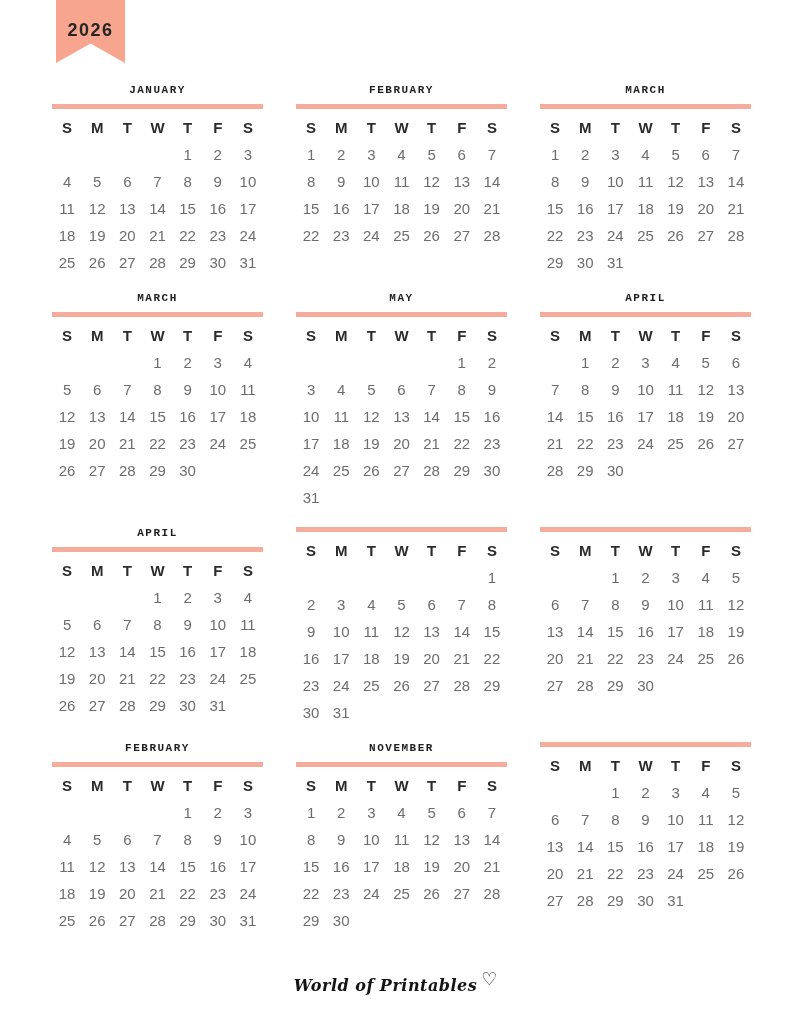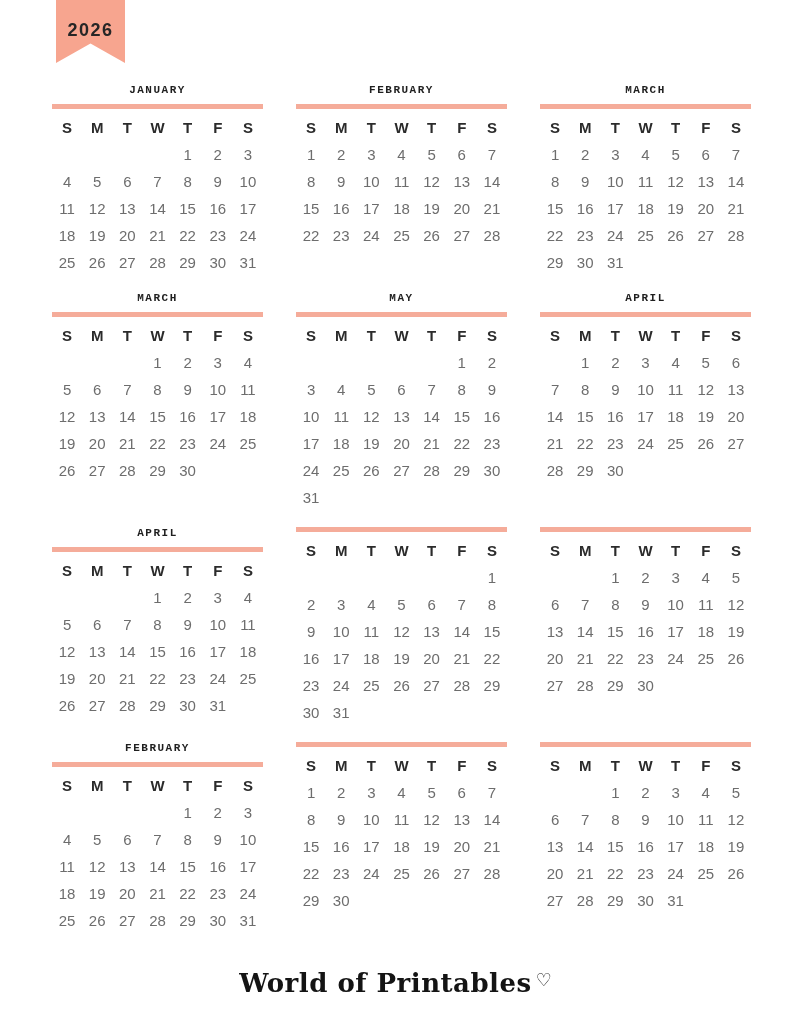--- a/index.html
+++ b/index.html
@@ -77,22 +77,23 @@
   }
   .day.empty{visibility:hidden;}
   
   .footer{
     position:absolute;
     top:968px;left:0;right:0;
     text-align:center;
   }
   .brand-script{
     font-family:"DejaVu Serif","Liberation Serif",serif;
+    font-style:italic;
     font-weight:700;
-    font-size:26px;
+    font-size:16px;
     color:var(--footer-color);
     letter-spacing:0.5px;
   }
   .brand-heart{
     font-family:"DejaVu Sans",sans-serif;
     font-style:normal;
     font-size:18px;
     vertical-align:6px;
     margin-left:4px;
     color:var(--footer-color);
@@ -595,20 +596,21 @@
         <div class="day">26</div>
         <div class="day">27</div>
         <div class="day">28</div>
         <div class="day">29</div>
         <div class="day">30</div>
         <div class="day">31</div>
       </div>
   </section>
 
   <section class="month">
+    <h2 class="month-title">NOVEMBER</h2>
     <div class="month-bar"></div>
     <div class="month-grid">
         <div class="dow">S</div>
         <div class="dow">M</div>
         <div class="dow">T</div>
         <div class="dow">W</div>
         <div class="dow">T</div>
         <div class="dow">F</div>
         <div class="dow">S</div>
         <div class="day">1</div>

